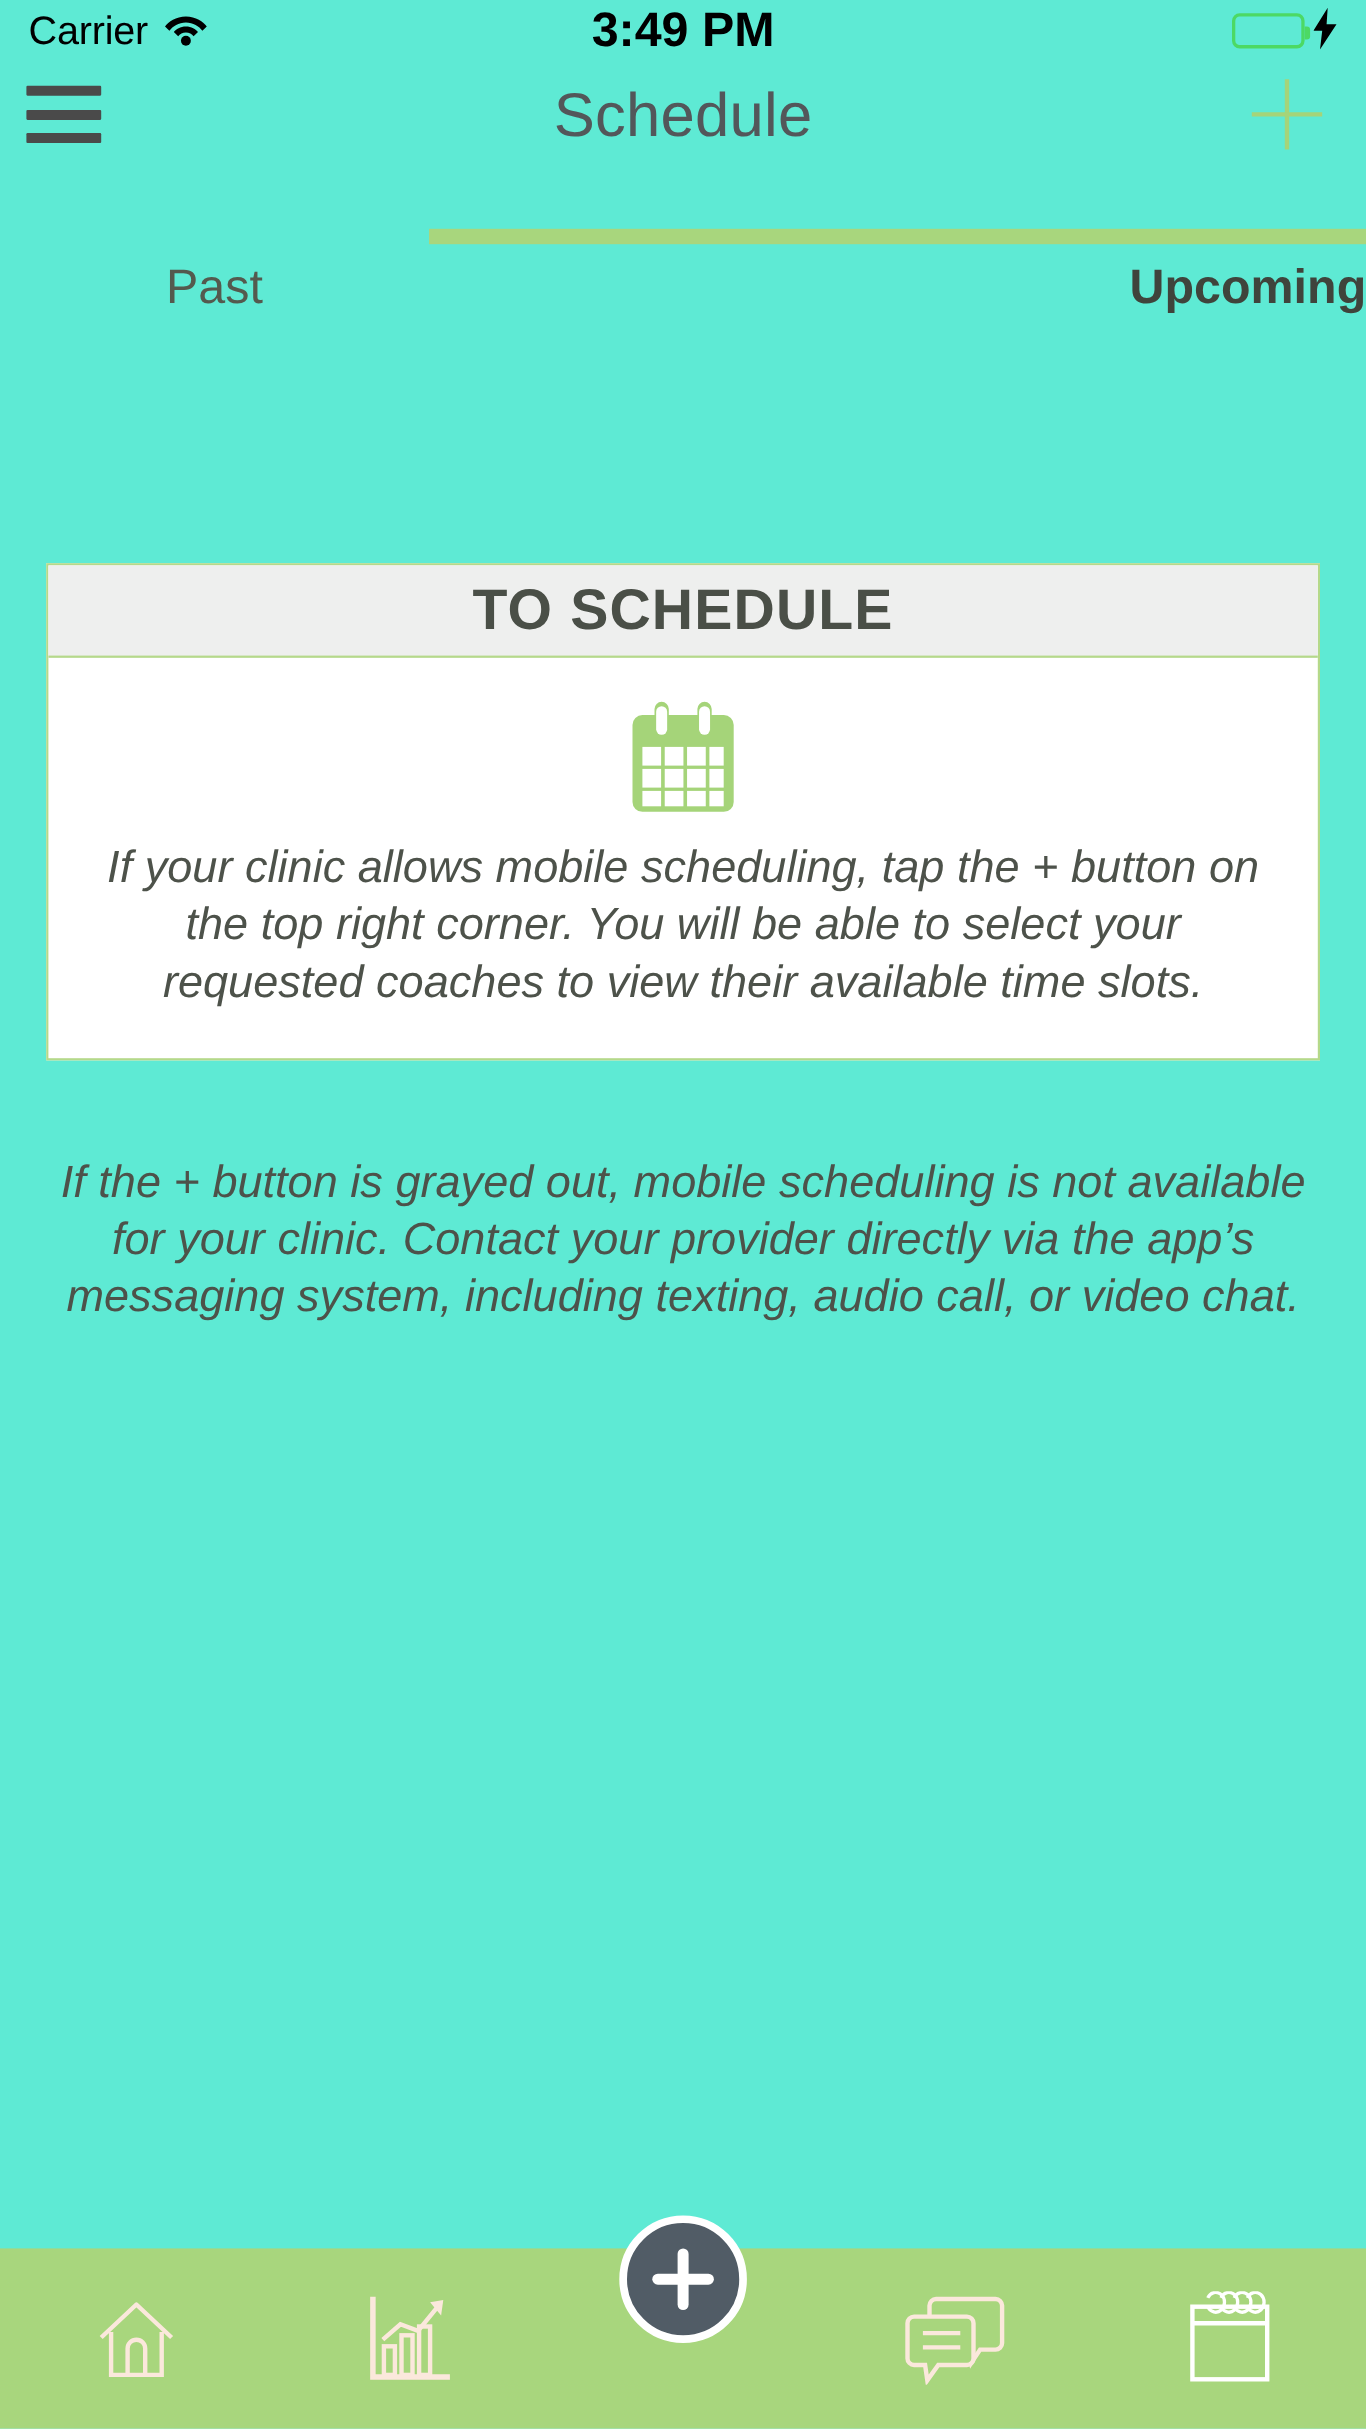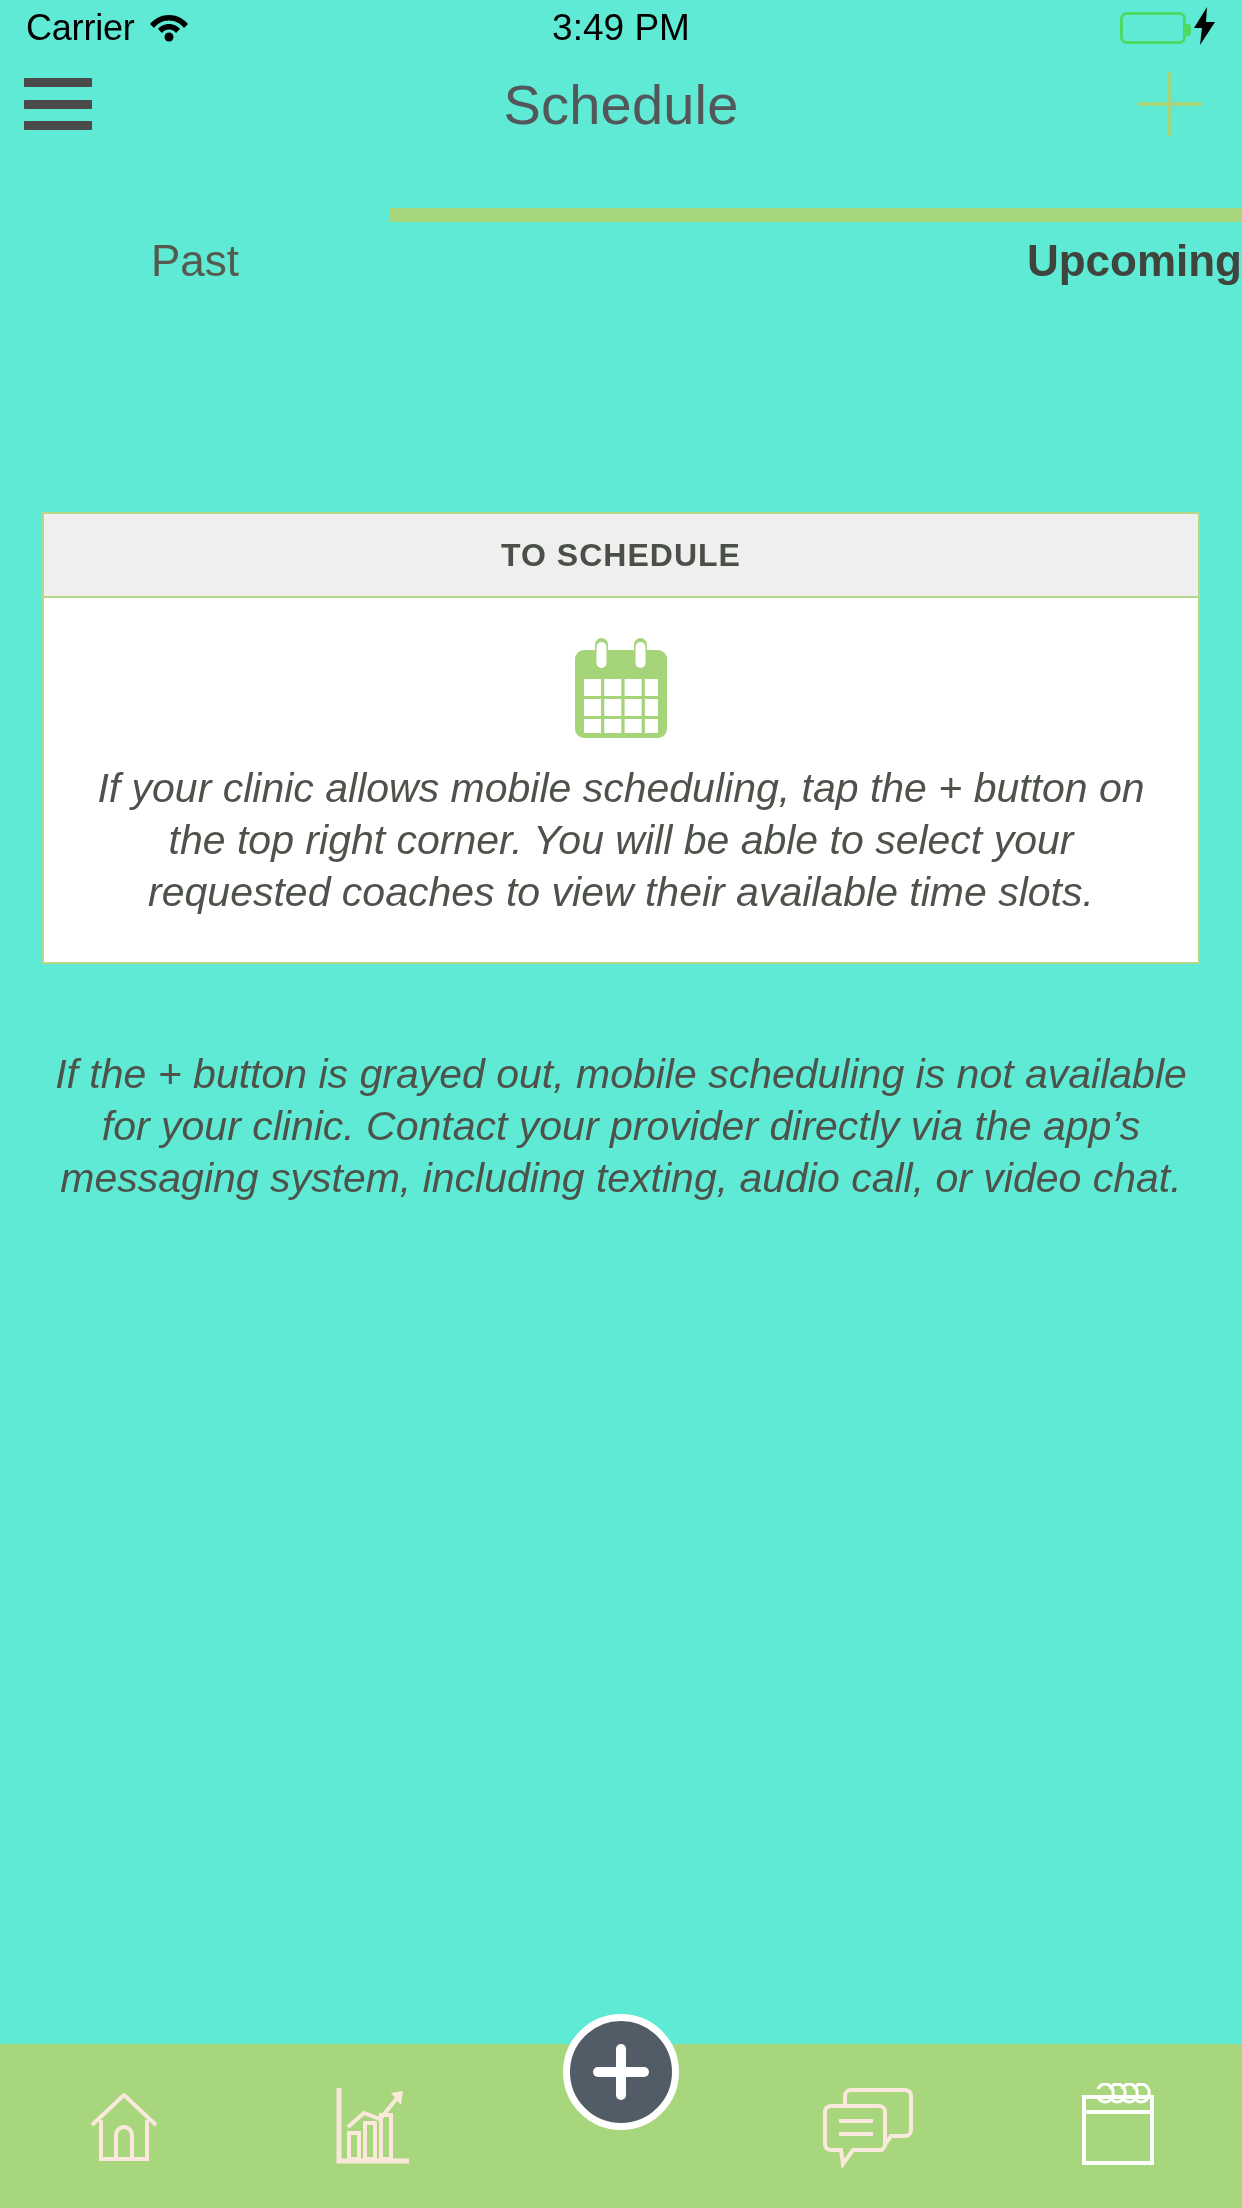--- a/index.html
+++ b/index.html
@@ -22,21 +22,21 @@
     width:1242px; height:56px;
     display:flex; align-items:center;
     padding:0 26px;
     color:#000;
   }
   .status-left { display:flex; align-items:center; gap:14px; flex:1; }
   .carrier-label { font-size:36px; letter-spacing:-0.2px; color:#000; }
   .wifi-icon { display:block; }
   .status-center {
     position:absolute; left:0; right:0; text-align:center;
-    font-size:37px; font-weight:normal; color:#000;
+    font-size:44px; font-weight:bold; color:#000;
     pointer-events:none;
   }
   .status-right { display:flex; align-items:center; gap:8px; margin-left:auto; z-index:2; }
   .battery {
     width:66px; height:32px;
     border:3px solid #4cd964; border-radius:7px;
     position:relative; padding:2px;
   }
   .battery::after {
     content:""; position:absolute; right:-8px; top:9px;
@@ -104,21 +104,21 @@
     border:2px solid #b5d98a;
     background:#ffffff;
   }
   .card-header {
     background:#eeefee;
     border-bottom:2px solid #b5d98a;
     height:84px;
     display:flex; align-items:center; justify-content:center;
   }
   .card-header-title {
-    font-size:32px; font-weight:bold; color:#4a4f47; letter-spacing:1px;
+    font-size:52px; font-weight:bold; color:#4a4f47; letter-spacing:1px;
   }
   .card-body { padding:38px 32px 44px; }
   .cal-icon-wrap { display:flex; justify-content:center; margin-bottom:22px; }
   .card-text {
     font-size:41px; font-style:italic; color:#4d524a;
     text-align:center; line-height:1.27;
   }
 
   .note-text {
     position:absolute; top:1048px; left:46px;

